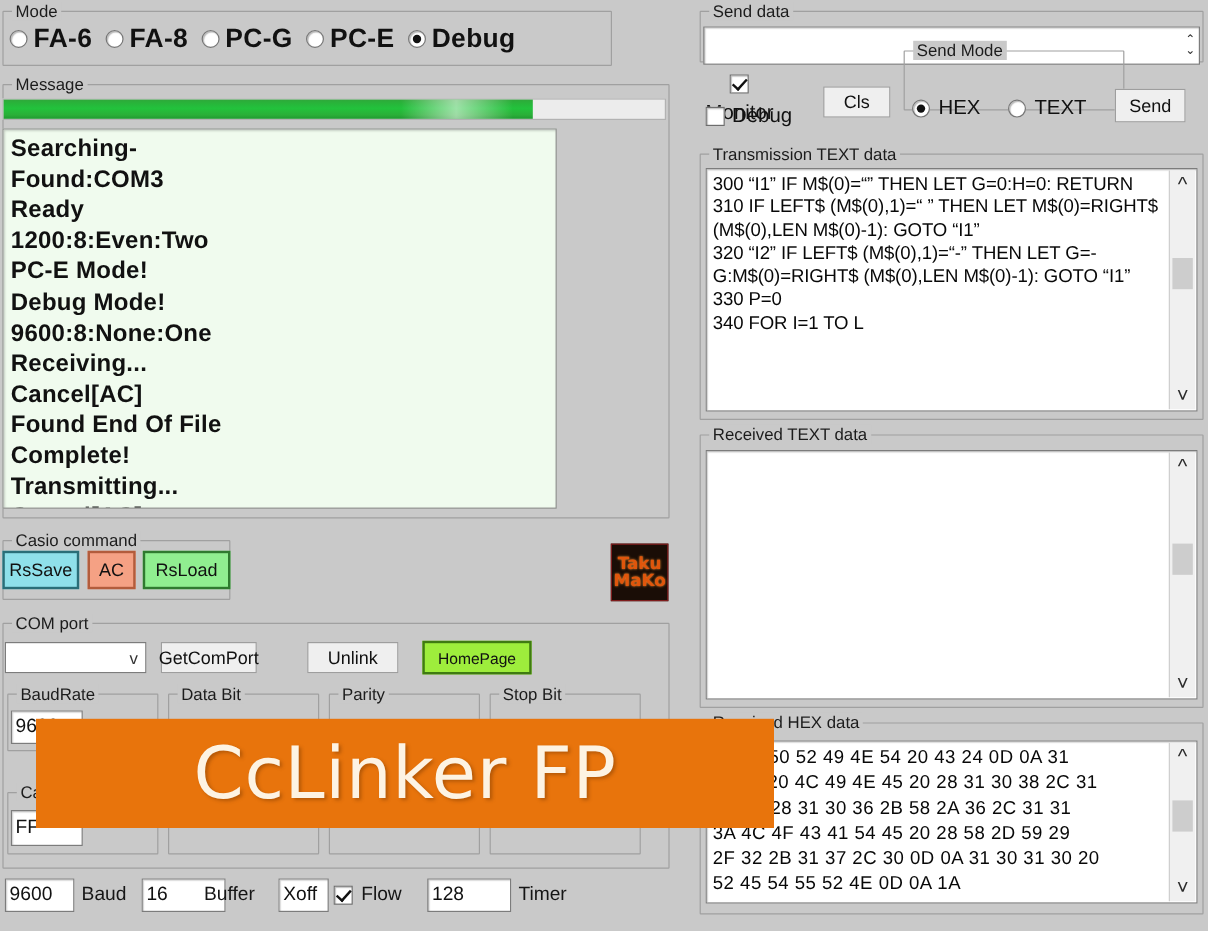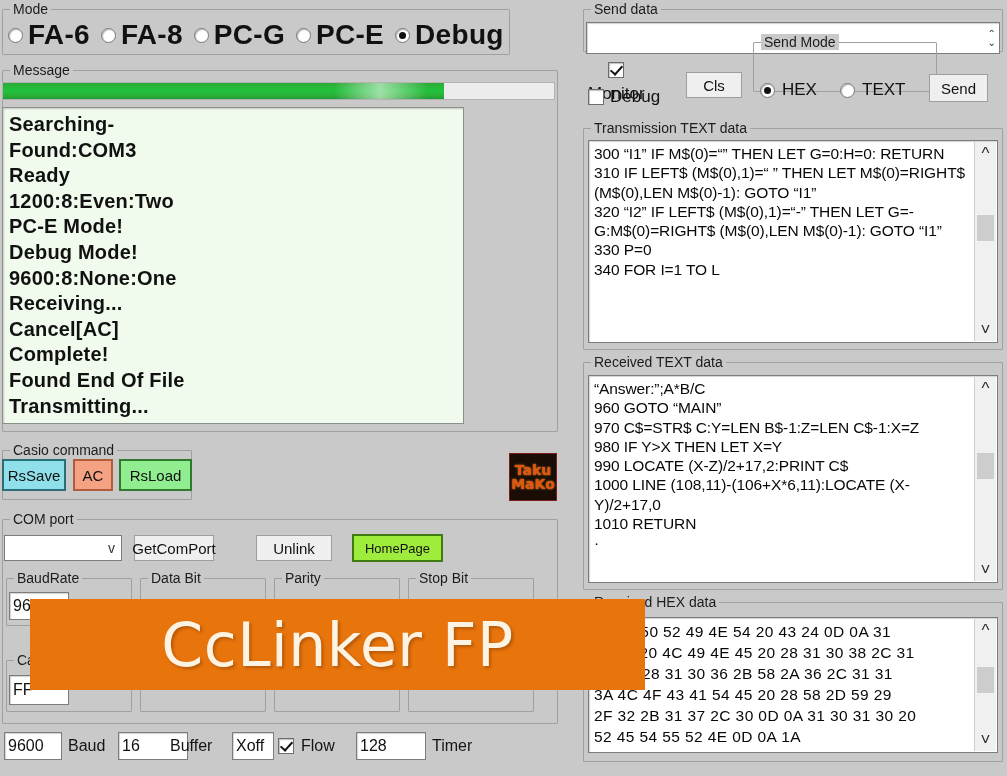--- a/index.html
+++ b/index.html
@@ -26,21 +26,21 @@
   .rdot {
     width:15px; height:15px; border-radius:50%;
     background:#fff; border:1px solid #767676;
     box-shadow: inset 1px 1px 1px rgba(0,0,0,.28);
     position:relative; flex:0 0 auto;
   }
   .rdot.on::after {
     content:""; position:absolute; left:3px; top:3px;
     width:7px; height:7px; border-radius:50%; background:#111;
   }
-  .rlabel { font-size:28px; font-weight:bold; color:#111; letter-spacing:.3px; }
+  .rlabel { font-size:22px; font-weight:bold; color:#111; letter-spacing:.3px; }
   .rlabel.sm { font-size:17px; font-weight:normal; letter-spacing:0; }
 
   
   .cbox {
     width:16px; height:16px; background:#fff; border:1px solid #6d6d6d;
     box-shadow: inset 1px 1px 1px rgba(0,0,0,.25);
     position:relative; flex:0 0 auto;
   }
   .cbox.on::after {
     content:""; position:absolute; left:4px; top:0px;
@@ -190,22 +190,22 @@
   <div id="msg-area">
       <div class="line">Searching-</div>
       <div class="line">Found:COM3</div>
       <div class="line">Ready</div>
       <div class="line">1200:8:Even:Two</div>
       <div class="line">PC-E Mode!</div>
       <div class="line">Debug Mode!</div>
       <div class="line">9600:8:None:One</div>
       <div class="line">Receiving...</div>
       <div class="line">Cancel[AC]</div>
+      <div class="line">Found End Of File</div>
       <div class="line">Complete!</div>
-      <div class="line">Found End Of File</div>
       <div class="line">Transmitting...</div>
       <div class="line">Cancel[AC]</div>
     </div>
 
   <div class="grp" id="casio-command-group" style="left:2px; top:450px; width:190px; height:50px;">
     <div class="legend">Casio command</div>
   </div>
   <div class="btn" id="btn-rssave" style="position:absolute; left:2px; top:459px; width:64px; height:32px; background:#8fe0ea; border:2px solid #2a6e78;">RsSave</div>
   <div class="btn" id="btn-ac" style="position:absolute; left:73px; top:459px; width:40px; height:32px; background:#f5a184; border:2px solid #b35c3c;">AC</div>
   <div class="btn" id="btn-rsload" style="position:absolute; left:119px; top:459px; width:73px; height:32px; background:#90ee90; border:2px solid #2f7a2f;">RsLoad</div>
@@ -306,28 +306,20 @@
       <span class="sarrow">^</span>
       <span class="sthumb" style="margin-bottom:28px;"></span>
       <span class="sarrow">˅</span>
     </div>
   </div>
 
   <div class="grp" id="received-text-group" style="left:583px; top:362px; width:420px; height:228px;">
     <div class="legend">Received TEXT data</div>
   </div>
   <div class="codepane" id="received-text-pane" style="left:588px; top:375px; width:410px; height:208px;">
-    <div class="code" style="padding-right:26px;">“Answer:”;A*B/C
-960 GOTO “MAIN”
-970 C$=STR$ C:Y=LEN B$-1:Z=LEN C$-1:X=Z
-980 IF Y&gt;X THEN LET X=Y
-990 LOCATE (X-Z)/2+17,2:PRINT C$
-1000 LINE (108,11)-(106+X*6,11):LOCATE (X-Y)/2+17,0
-1010 RETURN
-·</div>
     <div class="sbar">
       <span class="sarrow">^</span>
       <span class="sthumb" style="margin-bottom:26px;"></span>
       <span class="sarrow">˅</span>
     </div>
   </div>
 
   <div class="grp" id="received-hex-group" style="left:583px; top:602px; width:420px; height:160px;">
     <div class="legend">Received HEX data</div>
   </div>

